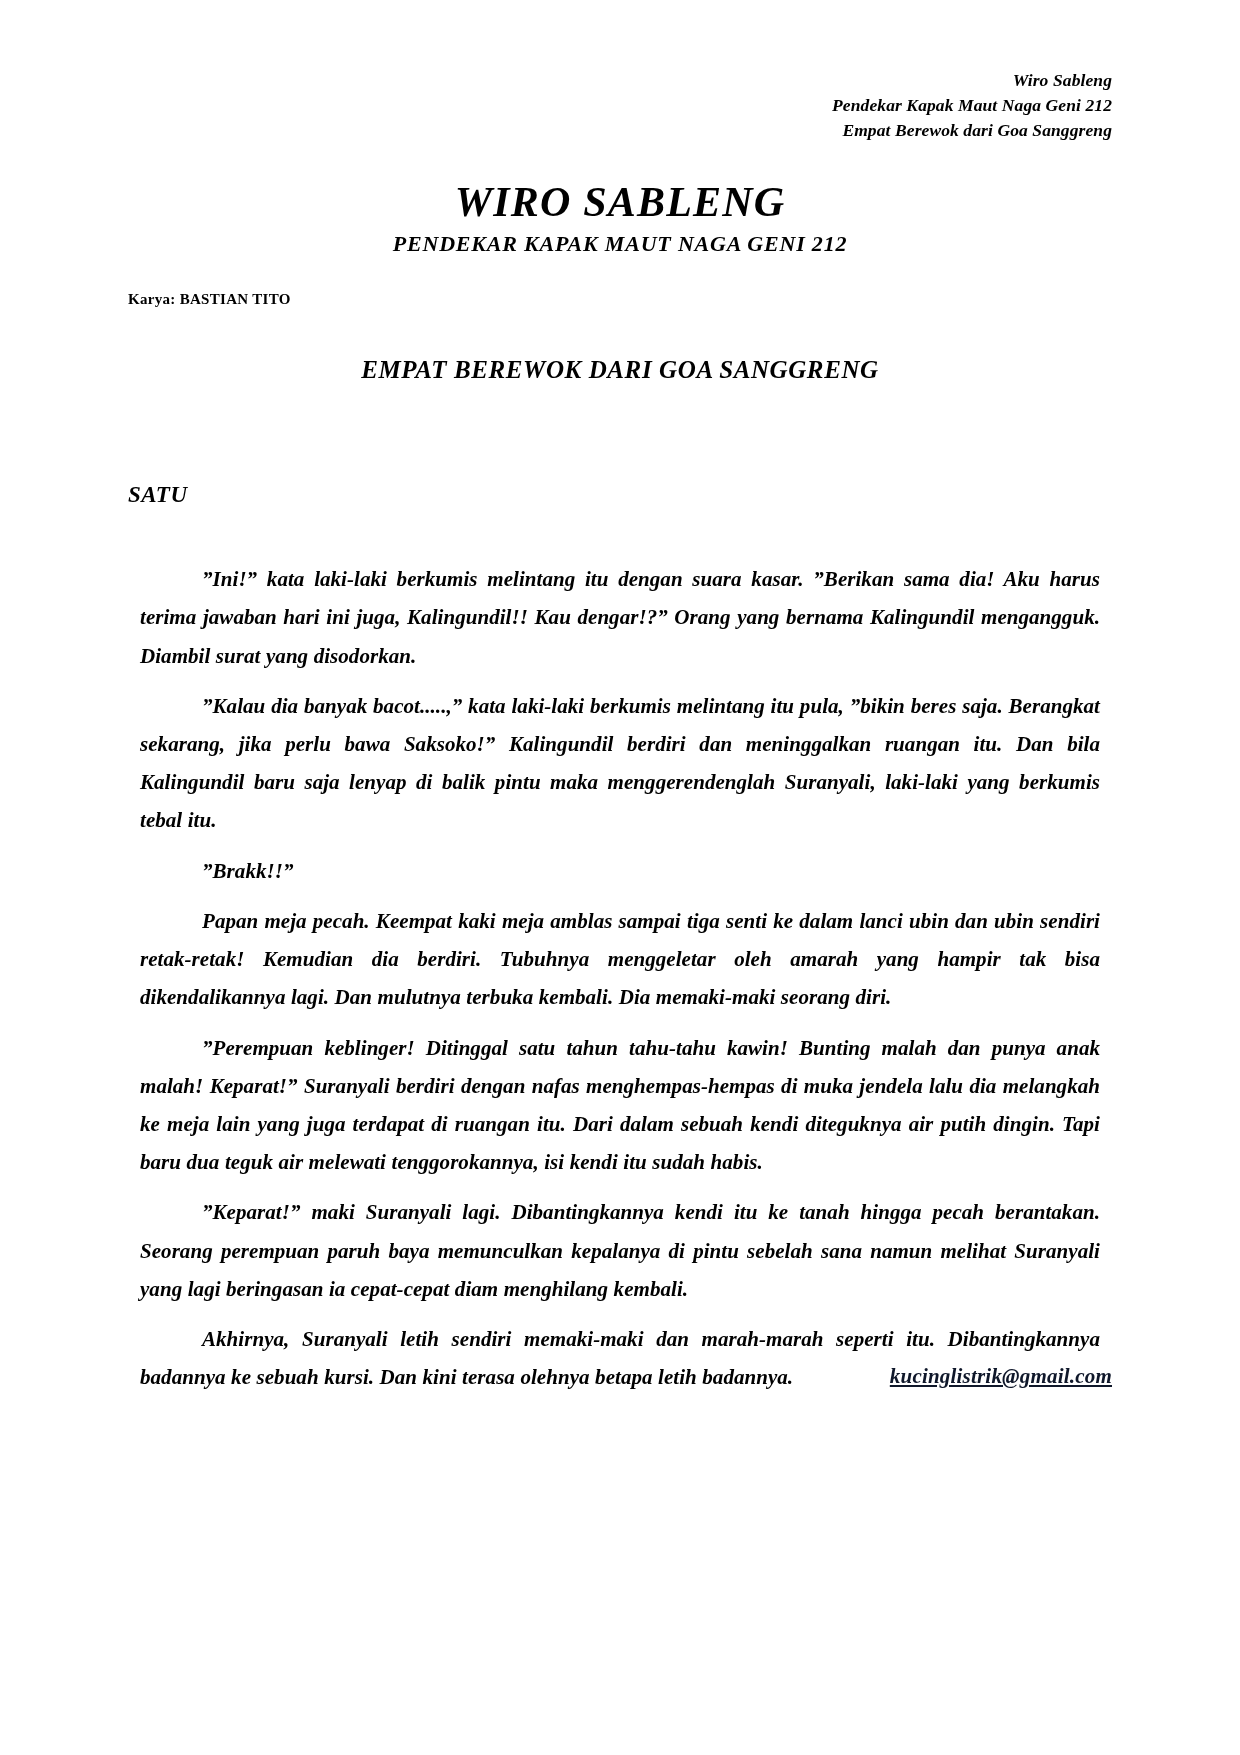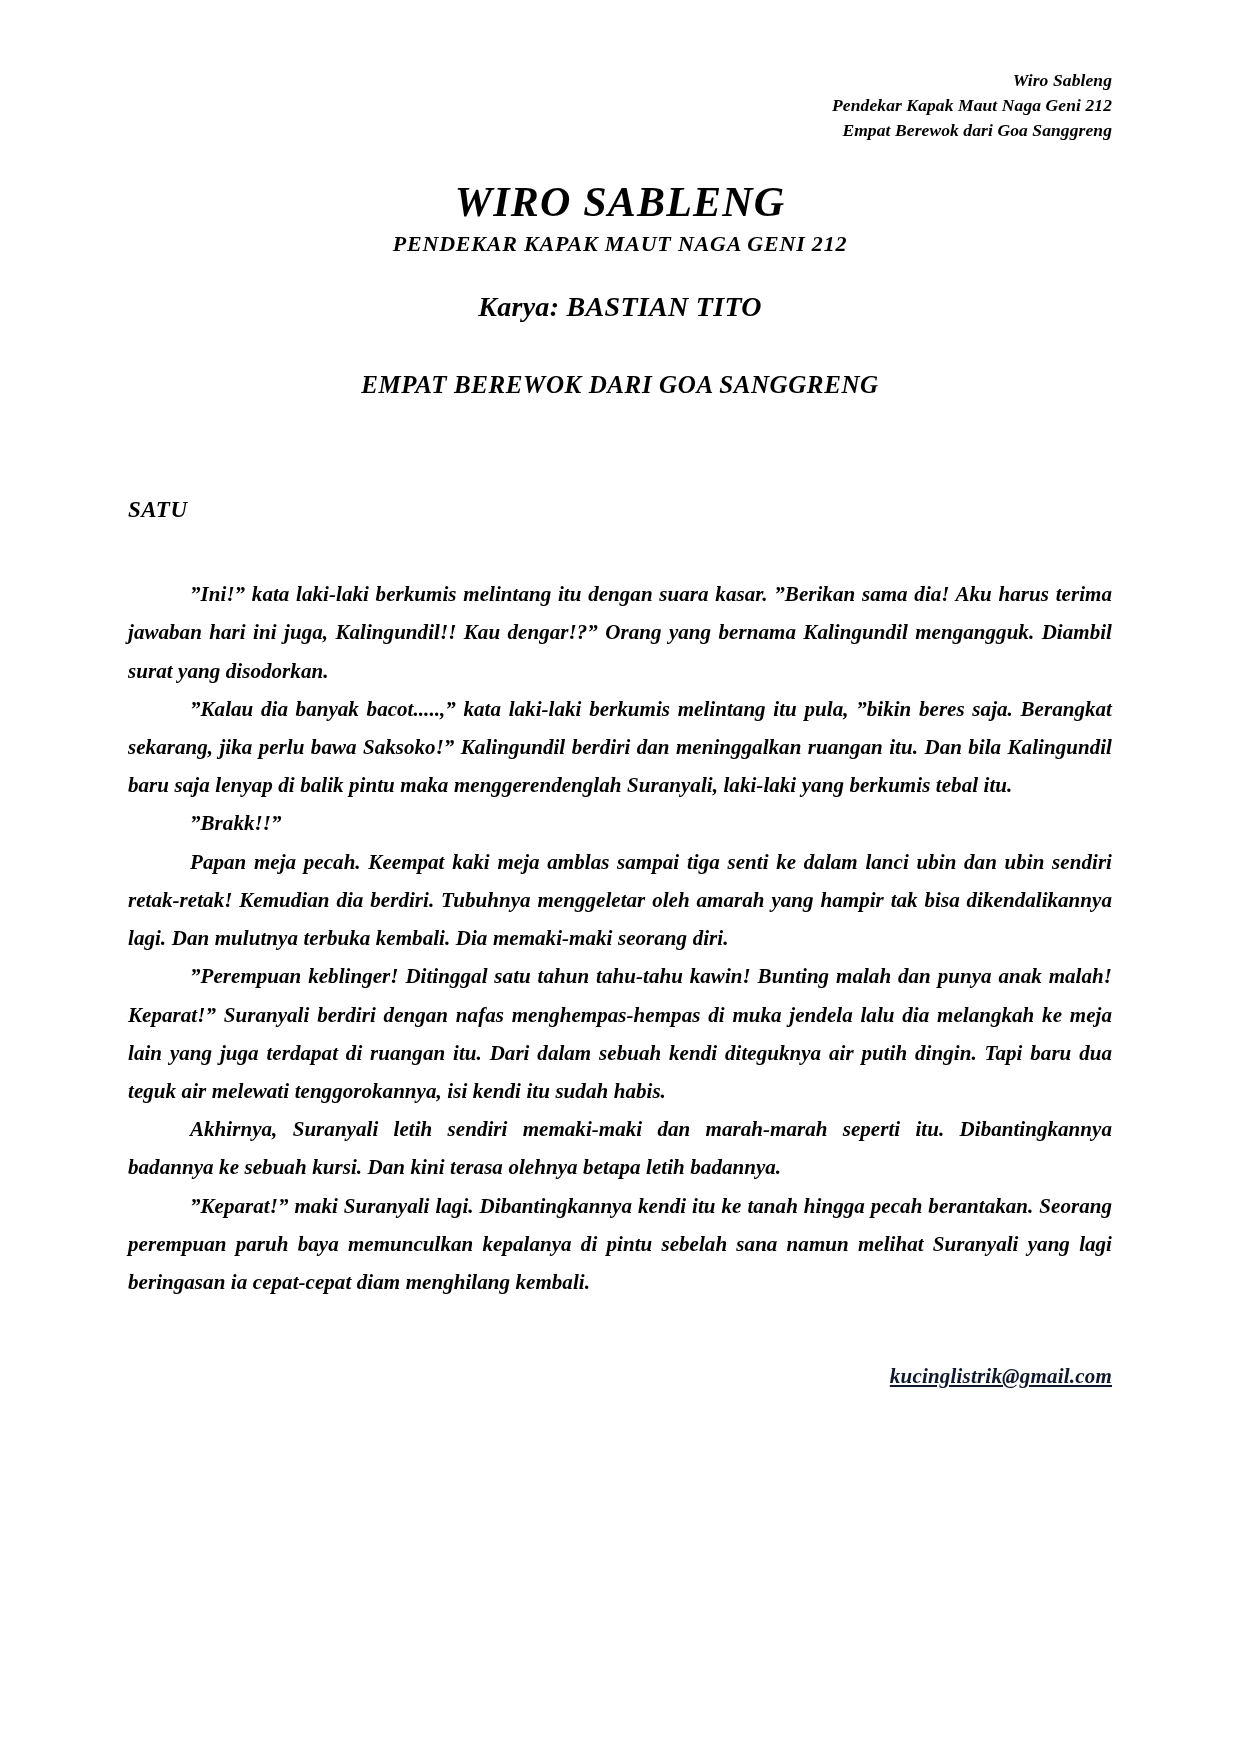--- a/index.html
+++ b/index.html
@@ -51,25 +51,24 @@
     font-weight: bold;
     font-style: italic;
     font-size: 22px;
     letter-spacing: 0.8px;
     line-height: 1.2;
     margin: 6px 0 0 0;
   }
 
   .author-line {
     font-weight: bold;
-    font-style: italic;
-    font-size: 28px;
+    font-size: 15px;
     letter-spacing: 0.3px;
     margin: 34px 0 0 0;
-    text-align: center;
+    text-align: left;
   }
 
   .chapter-title {
     text-align: center;
     font-weight: bold;
     font-style: italic;
     font-size: 25px;
     letter-spacing: 0.6px;
     margin: 48px 0 0 0;
   }
@@ -87,21 +86,21 @@
   .body-text {
     margin-top: 52px;
   }
   .body-text p {
     font-weight: bold;
     font-style: italic;
     font-size: 21px;
     line-height: 1.82;
     text-align: justify;
     text-indent: 62px;
-    margin: 0;
+    margin: 12px;
     letter-spacing: 0.05px;
     word-spacing: 0.2px;
   }
 
   
   .page-footer {
     position: absolute;
     left: 128px;
     right: 128px;
     bottom: 78px;
@@ -137,21 +136,21 @@
   <div class="chapter-title">EMPAT BEREWOK DARI GOA SANGGRENG</div>
 
   <div class="section-label">SATU</div>
 
   <div class="body-text">
     <p>”Ini!” kata laki-laki berkumis melintang itu dengan suara kasar. ”Berikan sama dia! Aku harus terima jawaban hari ini juga, Kalingundil!! Kau dengar!?” Orang yang bernama Kalingundil mengangguk. Diambil surat yang disodorkan.</p>
     <p>”Kalau dia banyak bacot.....,” kata laki-laki berkumis melintang itu pula, ”bikin beres saja. Berangkat sekarang, jika perlu bawa Saksoko!” Kalingundil berdiri dan meninggalkan ruangan itu. Dan bila Kalingundil baru saja lenyap di balik pintu maka menggerendenglah Suranyali, laki-laki yang berkumis tebal itu.</p>
     <p>”Brakk!!”</p>
     <p>Papan meja pecah. Keempat kaki meja amblas sampai tiga senti ke dalam lanci ubin dan ubin sendiri retak-retak! Kemudian dia berdiri. Tubuhnya menggeletar oleh amarah yang hampir tak bisa dikendalikannya lagi. Dan mulutnya terbuka kembali. Dia memaki-maki seorang diri.</p>
     <p>”Perempuan keblinger! Ditinggal satu tahun tahu-tahu kawin! Bunting malah dan punya anak malah! Keparat!” Suranyali berdiri dengan nafas menghempas-hempas di muka jendela lalu dia melangkah ke meja lain yang juga terdapat di ruangan itu. Dari dalam sebuah kendi diteguknya air putih dingin. Tapi baru dua teguk air melewati tenggorokannya, isi kendi itu sudah habis.</p>
+    <p>”Keparat!” maki Suranyali lagi. Dibantingkannya kendi itu ke tanah hingga pecah berantakan. Seorang perempuan paruh baya memunculkan kepalanya di pintu sebelah sana namun melihat Suranyali yang lagi beringasan ia cepat-cepat diam menghilang kembali.</p>
     <p>Akhirnya, Suranyali letih sendiri memaki-maki dan marah-marah seperti itu. Dibantingkannya badannya ke sebuah kursi. Dan kini terasa olehnya betapa letih badannya.</p>
-    <p>”Keparat!” maki Suranyali lagi. Dibantingkannya kendi itu ke tanah hingga pecah berantakan. Seorang perempuan paruh baya memunculkan kepalanya di pintu sebelah sana namun melihat Suranyali yang lagi beringasan ia cepat-cepat diam menghilang kembali.</p>
   </div>
 
   <div class="page-footer">
     <a class="footer-email" href="#">kucinglistrik@gmail.com</a>
   </div>
 
 </div>
 
 </body></html>

